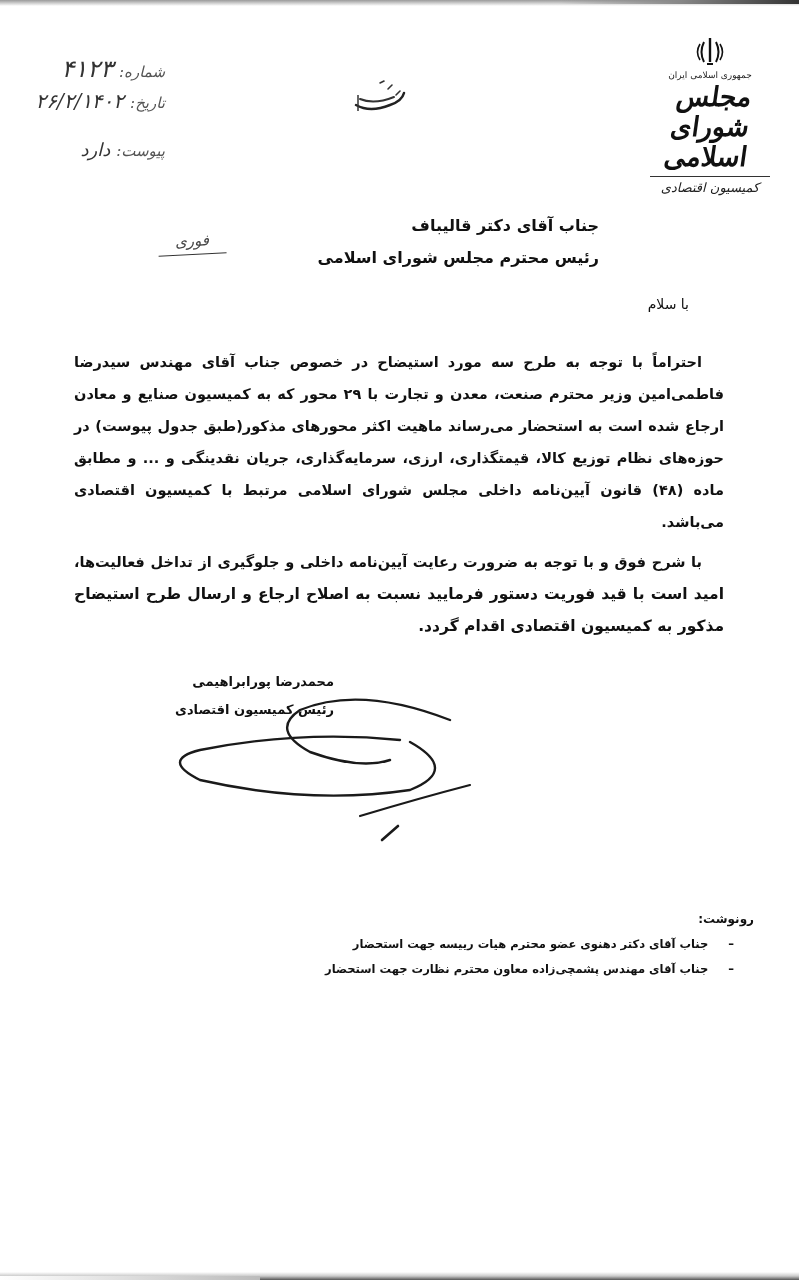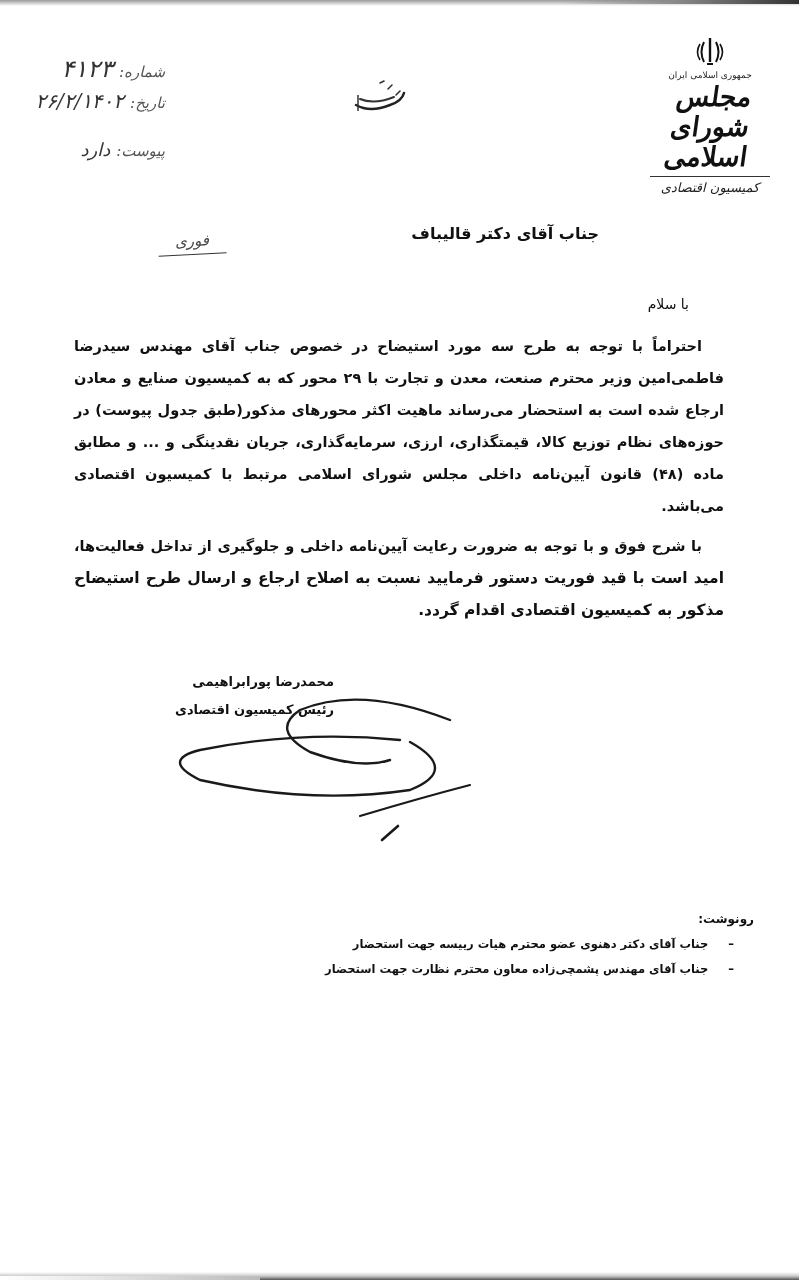--- a/index.html
+++ b/index.html
@@ -49,36 +49,36 @@
   .lh-republic { font-size: 9px; color: #222; margin-top: 2px; }
   .lh-parliament {
     font-size: 27px; font-weight: bold; line-height: 30px; color: #111;
     transform: skewX(-8deg); margin-top: 2px;
   }
   .lh-rule { border-top: 1px solid #333; width: 120px; margin: 4px auto 3px; }
   .lh-committee { font-size: 13px; color: #222; font-style: italic; }
 
   
   .addressee {
-    position: absolute; right: 200px; top: 218px; text-align: right;
+    position: absolute; right: 200px; top: 210px; text-align: right;
     font-family: "DejaVu Sans", sans-serif; font-weight: bold; font-size: 16px; line-height: 32px;
   }
   .urgent {
     position: absolute; left: 158px; top: 232px; width: 68px; text-align: center;
     font-family: "DejaVu Serif", serif; font-style: italic; font-size: 15px; color: #444;
     border-bottom: 1.5px solid #333; padding-bottom: 4px; transform: rotate(-3deg);
   }
 
   .greeting {
     position: absolute; right: 110px; top: 296px; font-size: 14px;
   }
 
   
   .body {
-    position: absolute; right: 75px; top: 330px; width: 650px;
+    position: absolute; right: 75px; top: 346px; width: 650px;
     font-size: 14.5px; line-height: 32px; text-align: justify; text-align-last: right;
     font-family: "DejaVu Sans", sans-serif; font-weight: bold; color: #111;
   }
   .body p { margin: 0; }
   .body .p1 { text-indent: 22px; }
   .body .p2 { text-indent: 22px; margin-top: 8px; }
   .body .emph { font-weight: 900; font-size: 15.5px; }
 
   
   .signer {
@@ -132,20 +132,21 @@
     <path d="M12 28 L18 28" stroke="#111" stroke-width="2"></path>
   </svg>
   <div class="lh-republic">جمهوری اسلامی ایران</div>
   <div class="lh-parliament">مجلس شورای اسلامی</div>
   <div class="lh-rule"></div>
   <div class="lh-committee">کمیسیون اقتصادی</div>
 </div>
 
 <div class="addressee">
   <div>جناب آقای دکتر قالیباف</div>
+  <div>رئیس محترم مجلس شورای اسلامی</div>
 </div>
 
 <div class="urgent">فوری</div>
 
 <div class="greeting">با سلام</div>
 
 <div class="body">
   <p class="p1">احتراماً با توجه به طرح سه مورد استیضاح در خصوص جناب آقای مهندس سیدرضا فاطمی‌امین وزیر محترم صنعت، معدن و تجارت با ۲۹ محور که به کمیسیون صنایع و معادن ارجاع شده است به استحضار می‌رساند ماهیت اکثر محورهای مذکور(طبق جدول پیوست) در حوزه‌های نظام توزیع کالا، قیمتگذاری، ارزی، سرمایه‌گذاری، جریان نقدینگی و ... و مطابق ماده (۴۸) قانون آیین‌نامه داخلی مجلس شورای اسلامی مرتبط با کمیسیون اقتصادی می‌باشد.</p>
   <p class="p2">
     <span>با شرح فوق و با توجه به ضرورت رعایت آیین‌نامه داخلی و جلوگیری از تداخل فعالیت‌ها،</span>

